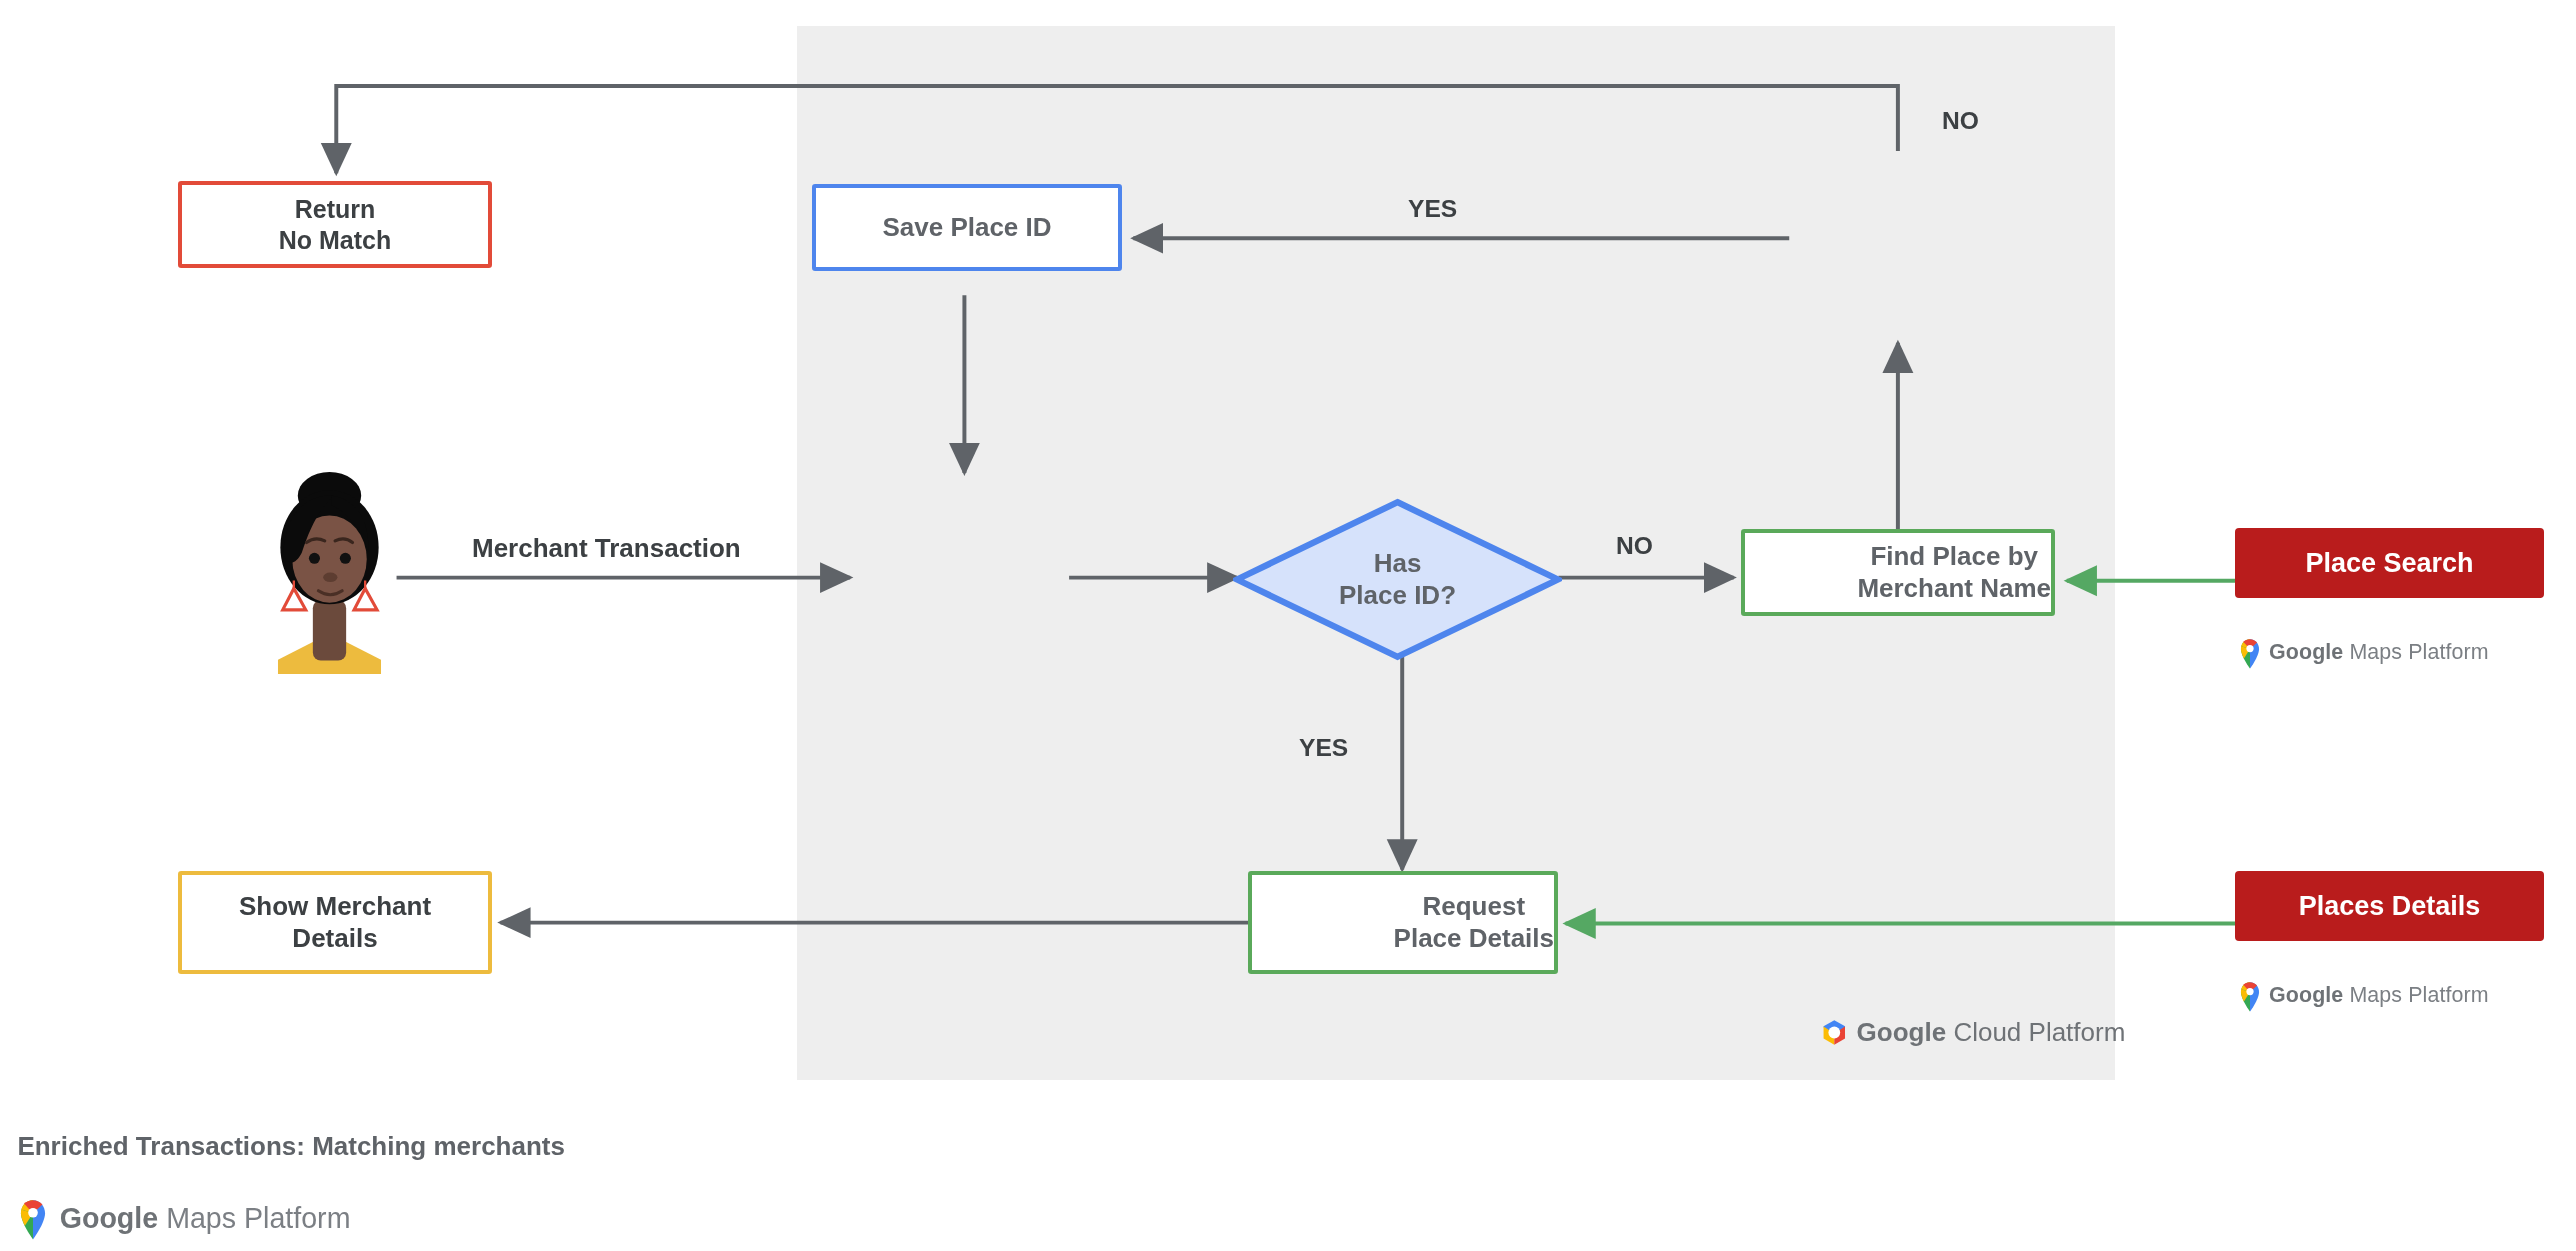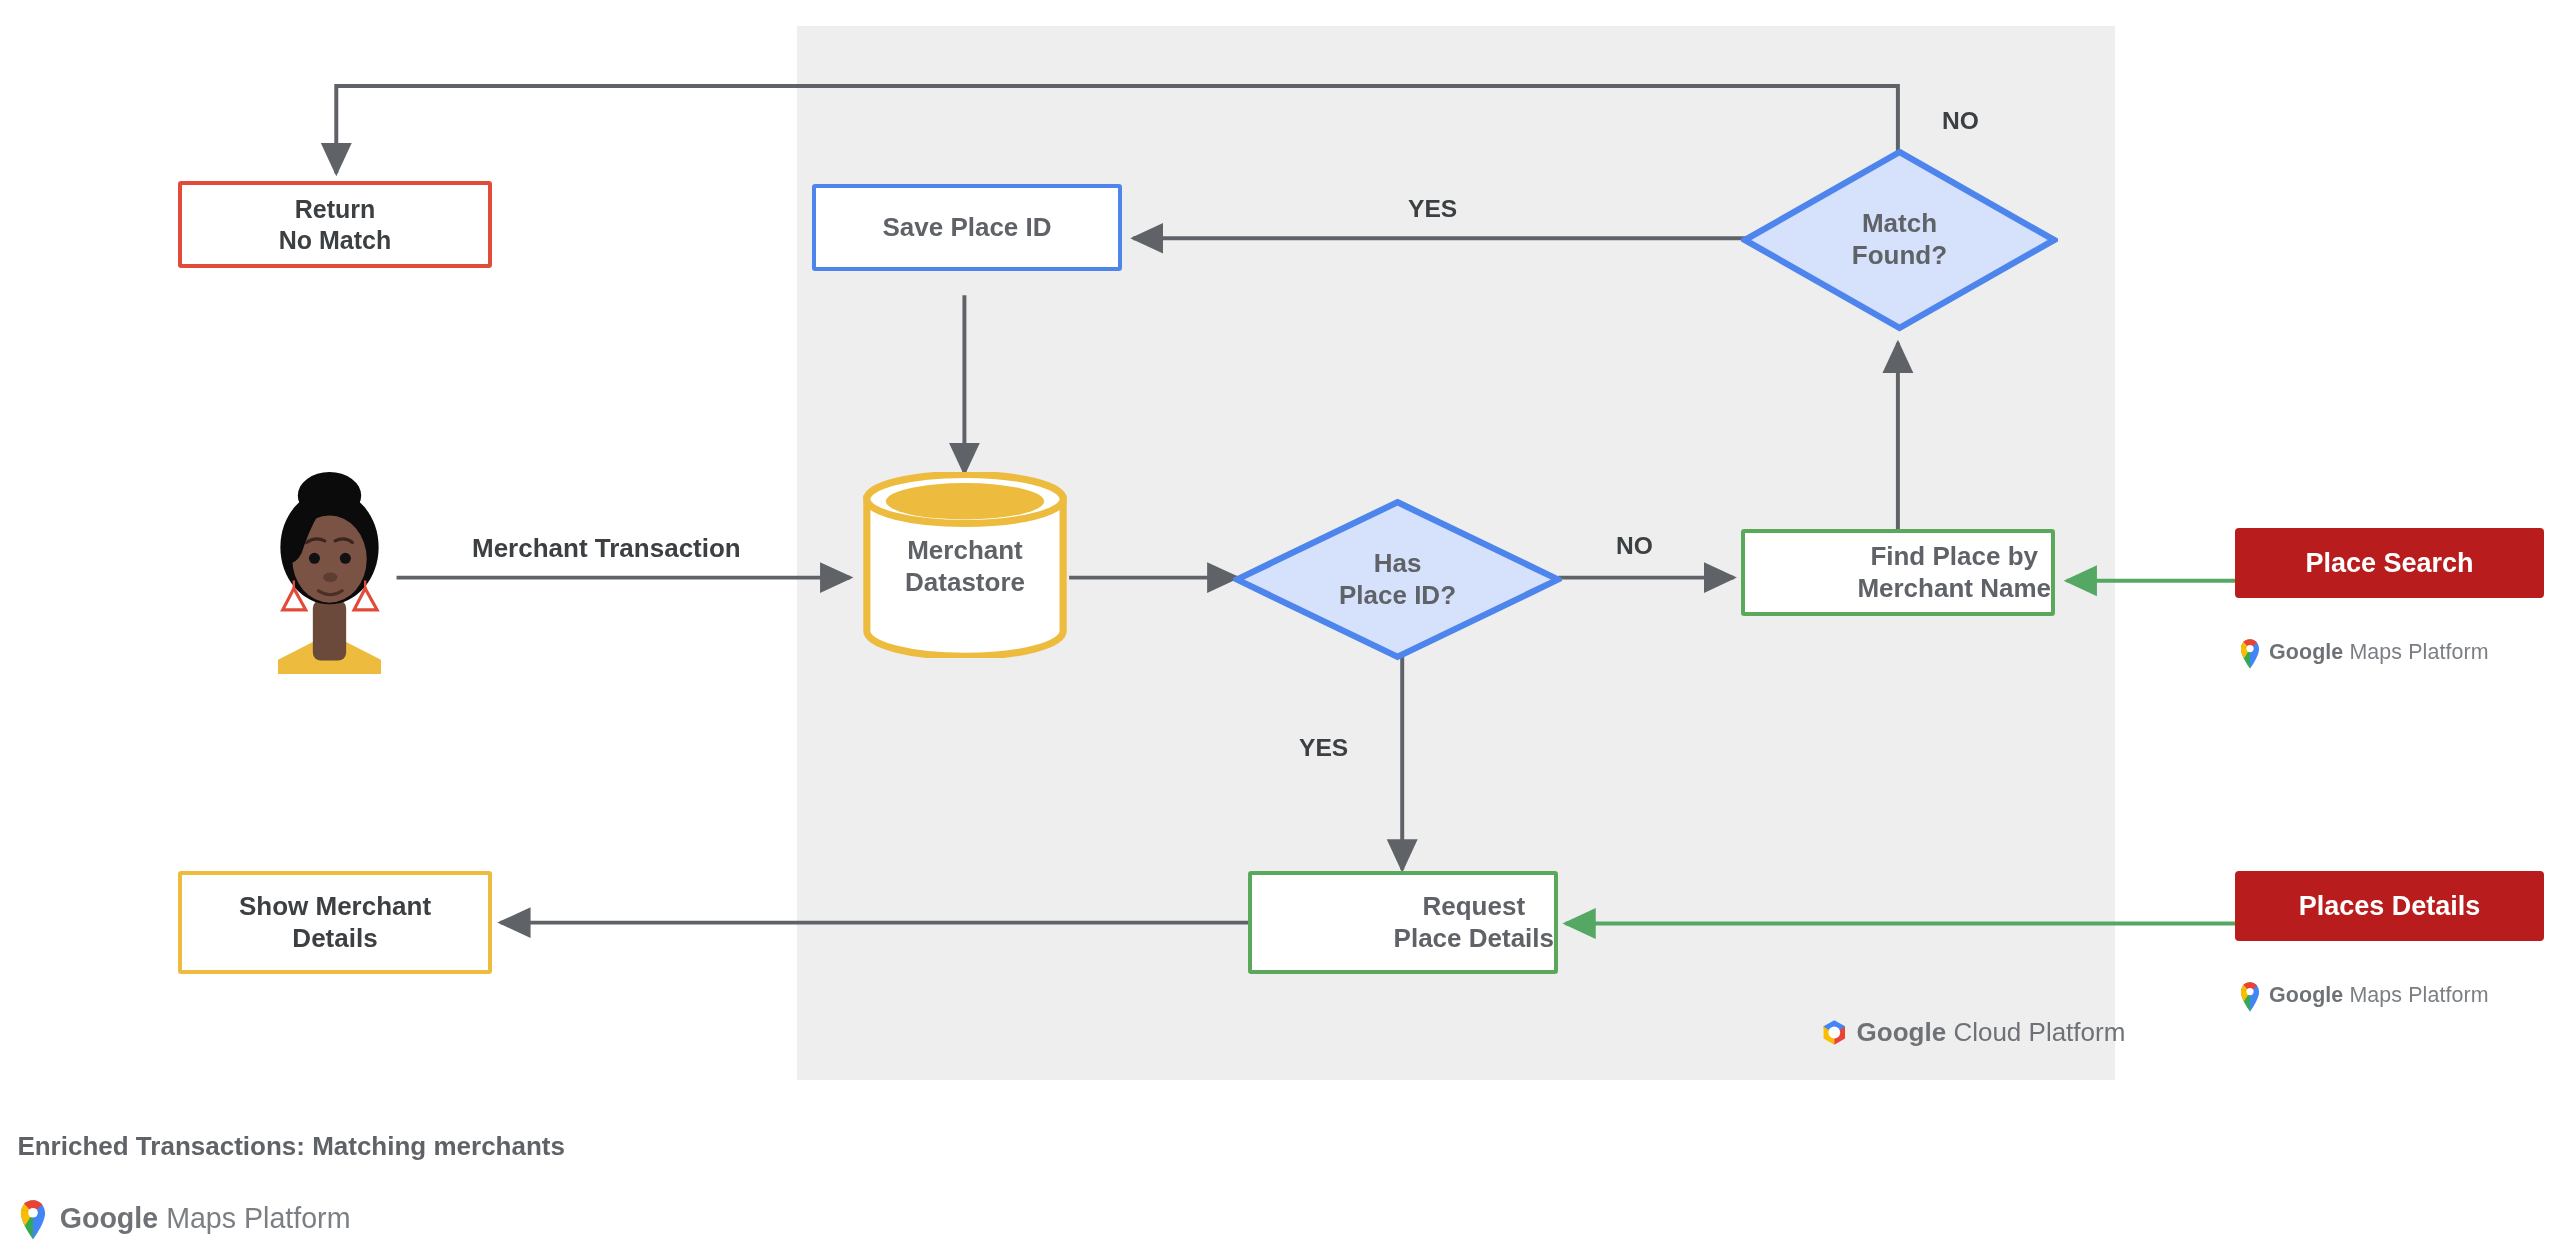--- a/index.html
+++ b/index.html
@@ -226,55 +226,33 @@
     <div>
       <div>Return</div>
       <div>No Match</div>
     </div>
   </div>
 
   <div class="node box box-blue" style="left:812px; top:184px; width:310px; height:87px; font-size:26px;">
     <div>Save Place ID</div>
   </div>
 
-  <div class="cyl" style="left:861px; top:472px; width:208px; height:186px;">
-    <svg width="208" height="186" viewBox="0 0 262 235">
-      <path d="M7,34 L7,201 a124,32 0 0 0 248,0 L255,34 Z" fill="#ffffff" stroke="#edbb3e" stroke-width="9"></path>
-      <ellipse cx="131" cy="34" rx="124" ry="31" fill="#ffffff" stroke="#edbb3e" stroke-width="9"></ellipse>
-      <ellipse cx="131" cy="37" rx="100" ry="23" fill="#edbb3e"></ellipse>
-    </svg>
-    <div class="cyl-label" style="font-size:26px;">
-      <div>Merchant</div>
-      <div>Datastore</div>
-    </div>
-  </div>
 
   <div class="diamond-wrap" style="left:1233px; top:498px; width:329px; height:163px;">
     <svg width="329" height="163" viewBox="0 0 415 205">
       <path d="M207.5,5 L410,102.5 L207.5,200 L5,102.5 Z" fill="#d6e2fb" stroke="#4e85ed" stroke-width="8"></path>
     </svg>
     <div class="diamond-label" style="font-size:26px;">
       <div>
         <div>Has</div>
         <div>Place ID?</div>
       </div>
     </div>
   </div>
 
-  <div class="diamond-wrap" style="left:1741px; top:148px; width:317px; height:184px;">
-    <svg width="317" height="184" viewBox="0 0 400 232">
-      <path d="M200,5 L395,116 L200,227 L5,116 Z" fill="#d6e2fb" stroke="#4e85ed" stroke-width="8"></path>
-    </svg>
-    <div class="diamond-label" style="font-size:26px;">
-      <div>
-        <div>Match</div>
-        <div>Found?</div>
-      </div>
-    </div>
-  </div>
 
   <div class="node box box-green" style="left:1741px; top:529px; width:314px; height:87px; font-size:26px;">
     <div>
       <div>Find Place by</div>
       <div>Merchant Name</div>
     </div>
   </div>
 
   <div class="node box box-yellow" style="left:178px; top:871px; width:314px; height:103px; font-size:26px;">
     <div>

